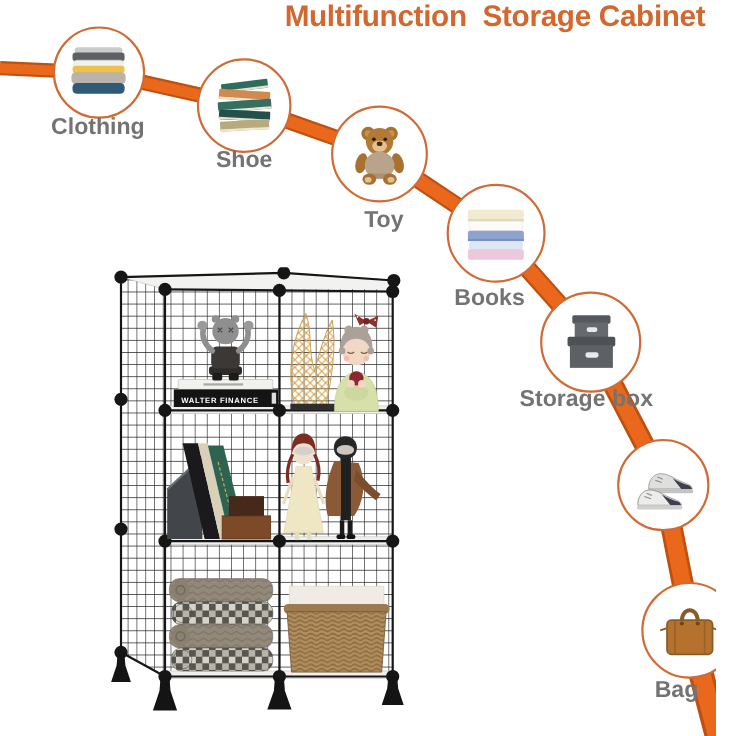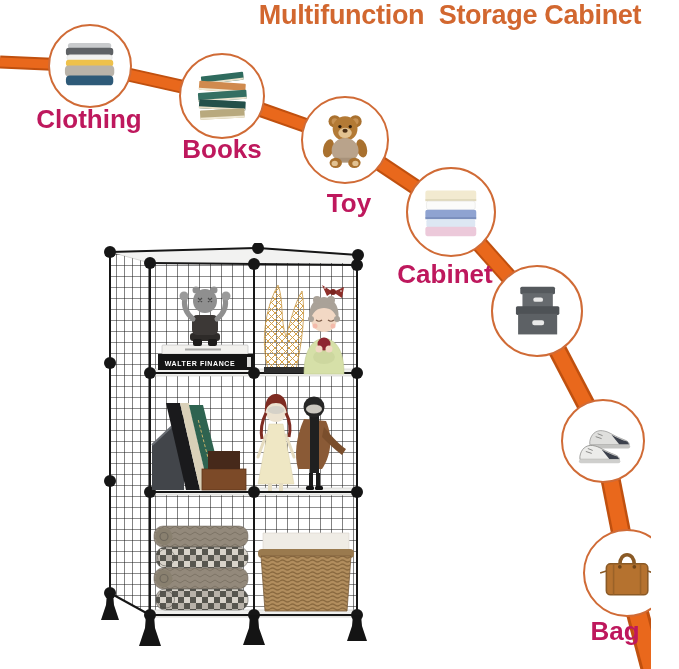--- a/index.html
+++ b/index.html
@@ -5,21 +5,21 @@
   html,body{margin:0;padding:0;background:#fff;}
   .stage{position:relative;width:651px;height:669px;background:#fff;overflow:hidden;
          font-family:"Liberation Sans",sans-serif;}
   .ribbon{position:absolute;left:0;top:0;z-index:1;}
   .title{position:absolute;top:0;left:225px;width:450px;margin:0;line-height:30px;
          font-size:27px;font-weight:800;color:#d2672f;text-align:center;
          white-space:pre;letter-spacing:-0.3px;z-index:2;}
   .badge{position:absolute;background:#fff;border:2px solid #d06b36;border-radius:50%;
          display:flex;align-items:center;justify-content:center;box-sizing:border-box;z-index:3;}
   .badge svg{width:74%;height:74%;}
-  .flabel{position:absolute;width:140px;font-size:26px;font-weight:bold;color:#be185d;
+  .flabel{position:absolute;width:140px;font-size:21px;font-weight:bold;color:#737373;
           text-align:center;z-index:3;}
   .cabinet{position:absolute;left:100px;top:243px;z-index:2;}
   .spine{font-family:"Liberation Sans",sans-serif;font-weight:bold;font-size:7px;
          letter-spacing:0.6px;fill:#ffffff;}
 </style>
 </head>
 <body>
 
 <div class="stage">
 
@@ -77,21 +77,21 @@
       <g transform="rotate(3 30 38)">
           <rect x="7" y="34" width="46" height="9" rx="1" fill="#23504a"></rect>
           <rect x="7" y="41" width="46" height="2" fill="#e6ddc4"></rect>
         </g>
       <g transform="rotate(-3 30 47)">
           <rect x="8" y="43" width="44" height="9" rx="1" fill="#b8a97e"></rect>
           <rect x="8" y="50" width="44" height="2" fill="#efe8d4"></rect>
         </g>
     </svg>
   </div>
-  <div class="flabel" style="left:152px;top:134px">Books</div>
+  <div class="flabel" style="left:152px;top:134px">Shoe</div>
 
   <div class="badge" style="left:301px;top:96px;width:88px;height:88px">
     <svg viewBox="0 0 60 60">
       <circle cx="20" cy="12" r="6" fill="#a9712f"></circle>
         <circle cx="40" cy="12" r="6" fill="#a9712f"></circle>
       <circle cx="20" cy="12" r="3" fill="#c79254"></circle>
         <circle cx="40" cy="12" r="3" fill="#c79254"></circle>
       <circle cx="30" cy="19" r="12" fill="#b37a35"></circle>
       <ellipse cx="30" cy="23" rx="6.5" ry="5" fill="#e2c291"></ellipse>
       <ellipse cx="30" cy="21" rx="2.5" ry="2" fill="#4a2e14"></ellipse>
@@ -113,32 +113,33 @@
     <svg viewBox="0 0 60 60">
       <rect x="6" y="10" width="48" height="10" rx="2" fill="#f2ead0"></rect>
         <rect x="6" y="18" width="48" height="2" fill="#e0d8bc"></rect>
       <rect x="7" y="20" width="46" height="8" rx="2" fill="#fbfbfa" stroke="#e2e2e0" stroke-width="0.5"></rect>
       <rect x="6" y="28" width="48" height="9" rx="2" fill="#8fa3d1"></rect>
         <rect x="6" y="35" width="48" height="2" fill="#7b8fbd"></rect>
       <rect x="7" y="37" width="46" height="8" rx="2" fill="#dde7f3"></rect>
       <rect x="6" y="44" width="48" height="9" rx="2" fill="#ecc9da"></rect>
     </svg>
   </div>
-  <div class="flabel" style="left:375px;top:259px">Cabinet</div>
+  <div class="flabel" style="left:375px;top:259px">Books</div>
 
   <div class="badge" style="left:491px;top:265px;width:92px;height:92px">
     <svg viewBox="0 0 60 60">
       <rect x="15" y="8" width="32" height="7" rx="1.5" fill="#55595d"></rect>
       <rect x="17" y="14" width="28" height="13" fill="#666a6e"></rect>
       <rect x="27" y="18" width="9" height="4" rx="2" fill="#e9e9e9"></rect>
       <rect x="11" y="26" width="40" height="8" rx="1.5" fill="#4e5256"></rect>
       <rect x="13" y="33" width="36" height="19" fill="#5d6165"></rect>
       <rect x="26" y="39" width="11" height="4.5" rx="2" fill="#e9e9e9"></rect>
     </svg>
   </div>
+  <div class="flabel" style="left:463px;top:351px">Storage box</div>
 
   <div class="badge" style="left:561px;top:399px;width:84px;height:84px">
     <svg viewBox="0 0 60 60">
       <g transform="translate(11,-7)">
         <path d="M6,38 C7,31 12,26 19,27 C26,28 28,31 38,35 C43,37 46,38 46,41 L6,41 Z" fill="#dfdfdd" stroke="#9a9a98" stroke-width="0.8"></path>
         <path d="M28,31 C33,34 38,36 44,38 L46,41 L36,41 Z" fill="#3c414c"></path>
         <rect x="5" y="41" width="42" height="4" rx="2" fill="#c4c4c2"></rect>
         <path d="M14,30 l5,2 M12,33 l6,2" stroke="#8a8a88" stroke-width="1" fill="none"></path>
       </g>
       <g transform="translate(1,8)">

